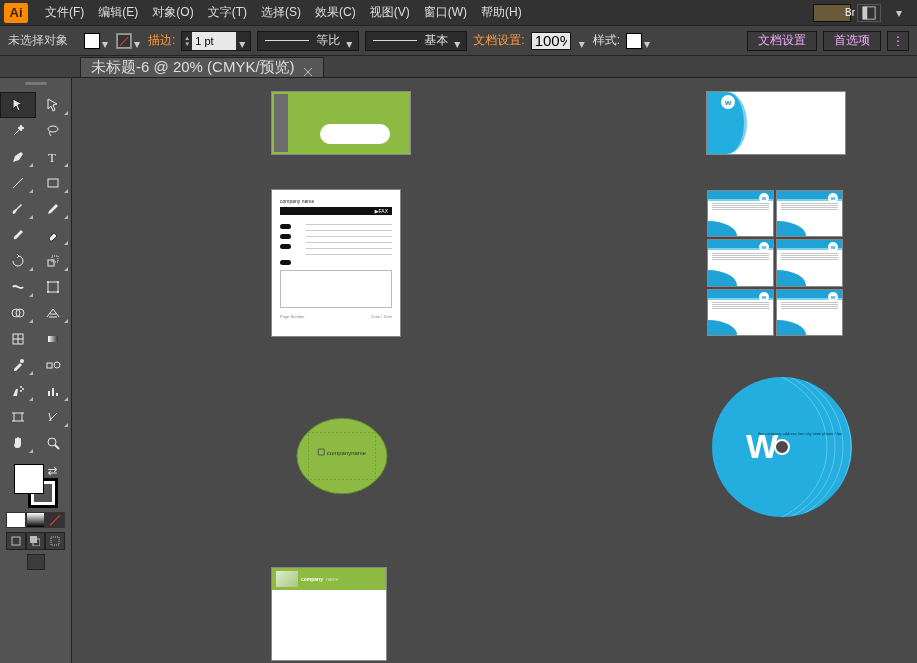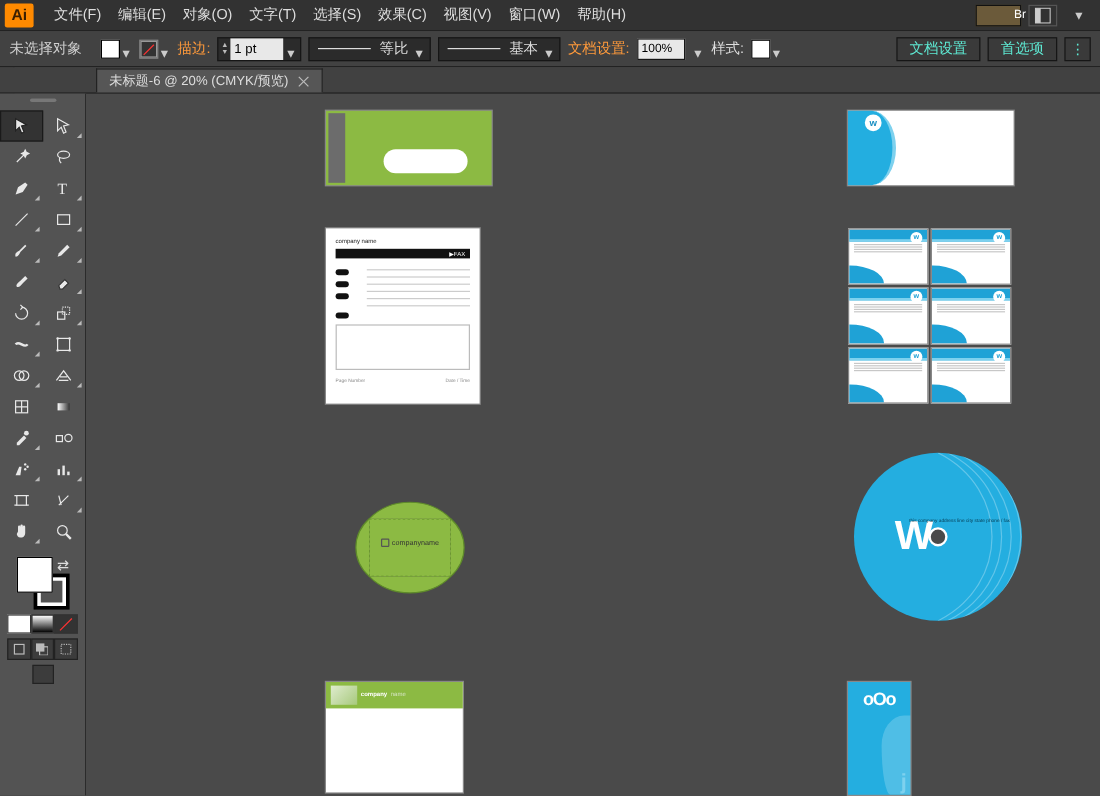--- a/index.html
+++ b/index.html
@@ -23,28 +23,28 @@
   .swatch-nofill::after { content:""; position:absolute; left:0; top:0; right:0; bottom:0; border:1px solid #999; }
   .swatch-nofill::before { content:""; position:absolute; left:1px; right:1px; top:50%; height:1px; background:#f33; transform: rotate(-45deg); }
   .stroke-lbl { color: #ff9a3b; }
   .numfield { display:flex; align-items:center; background:#2b2b2b; border:1px solid #161616; height:20px; }
   .numfield input { width: 44px; background: #e8e8e8; color:#000; border:none; height:18px; font-size:11px; padding:0 3px; }
   .numfield .tri { margin:0 3px; }
   .linesel { display:flex; align-items:center; background:#2b2b2b; border:1px solid #161616; height:20px; padding: 0 4px; gap:4px; }
   .linebar { width: 50px; height: 20px; display:flex; align-items:center; justify-content:center; }
   .linebar span { display:block; width: 44px; height: 1px; background:#ddd; }
   .txt-or { color: #ff9a3b; }
-  .pct { width: 40px; background:#e8e8e8; color:#000; border:1px solid #161616; height:18px; font-size:10px; padding:0 3px; }
-  .btn { background:#3a3a3a; border:1px solid #161616; color:#5eead4; padding: 2px 10px; height:20px; display:flex; align-items:center; }
+  .pct { width: 40px; background:#e8e8e8; color:#000; border:1px solid #161616; height:18px; font-size:15px; padding:0 3px; }
+  .btn { background:#3a3a3a; border:1px solid #161616; color:#f0abfc; padding: 2px 10px; height:20px; display:flex; align-items:center; }
   .control .right { margin-left:auto; display:flex; gap:6px; }
 
   
   .tabstrip { height: 22px; background: #414141; display:flex; align-items:flex-end; padding-left: 80px; border-bottom: 1px solid #222; }
   .tabstrip-absolute { position:absolute; top:56px; left:0; right:0; }
-  .doc-tab { background:#565656; color:#ddd; font-size:11px; padding: 3px 10px; border: 1px solid #222; border-bottom:none; display:flex; align-items:center; gap:8px; height:20px; }
+  .doc-tab { background:#565656; color:#ddd; font-size:15px; padding: 3px 10px; border: 1px solid #222; border-bottom:none; display:flex; align-items:center; gap:8px; height:20px; }
   .doc-tab .close { width:10px; height:10px; color:#bbb; }
 
   
   .tabhandle { position:absolute; top:56px; left:0; width:12px; height:22px; background:#333; border-right:1px solid #222; }
 
   
   .toolbox { position:absolute; top:78px; left:0; width:72px; bottom:0; background:#535353; border-right:1px solid #222; padding-top:4px; }
   .toolbox .head { height:10px; display:flex; justify-content:center; }
   .toolbox .head span { width:22px; height:3px; background:#777; border-radius:2px; display:block; }
   .toolgrid { display:grid; grid-template-columns: 1fr 1fr; }
@@ -612,20 +612,15 @@
     </div>
 
     <div class="artboard letterhead">
       <div class="band">
         <div class="pic"></div>
         <span class="t1">company</span>
         <span class="t2">name</span>
       </div>
     </div>
 
-    <div class="artboard poster">
-      <div class="ic2">oOo</div>
-      <div class="swp"></div>
-      <div class="let">j</div>
-    </div>
 
   </div>
 </div>
 
 </body></html>

